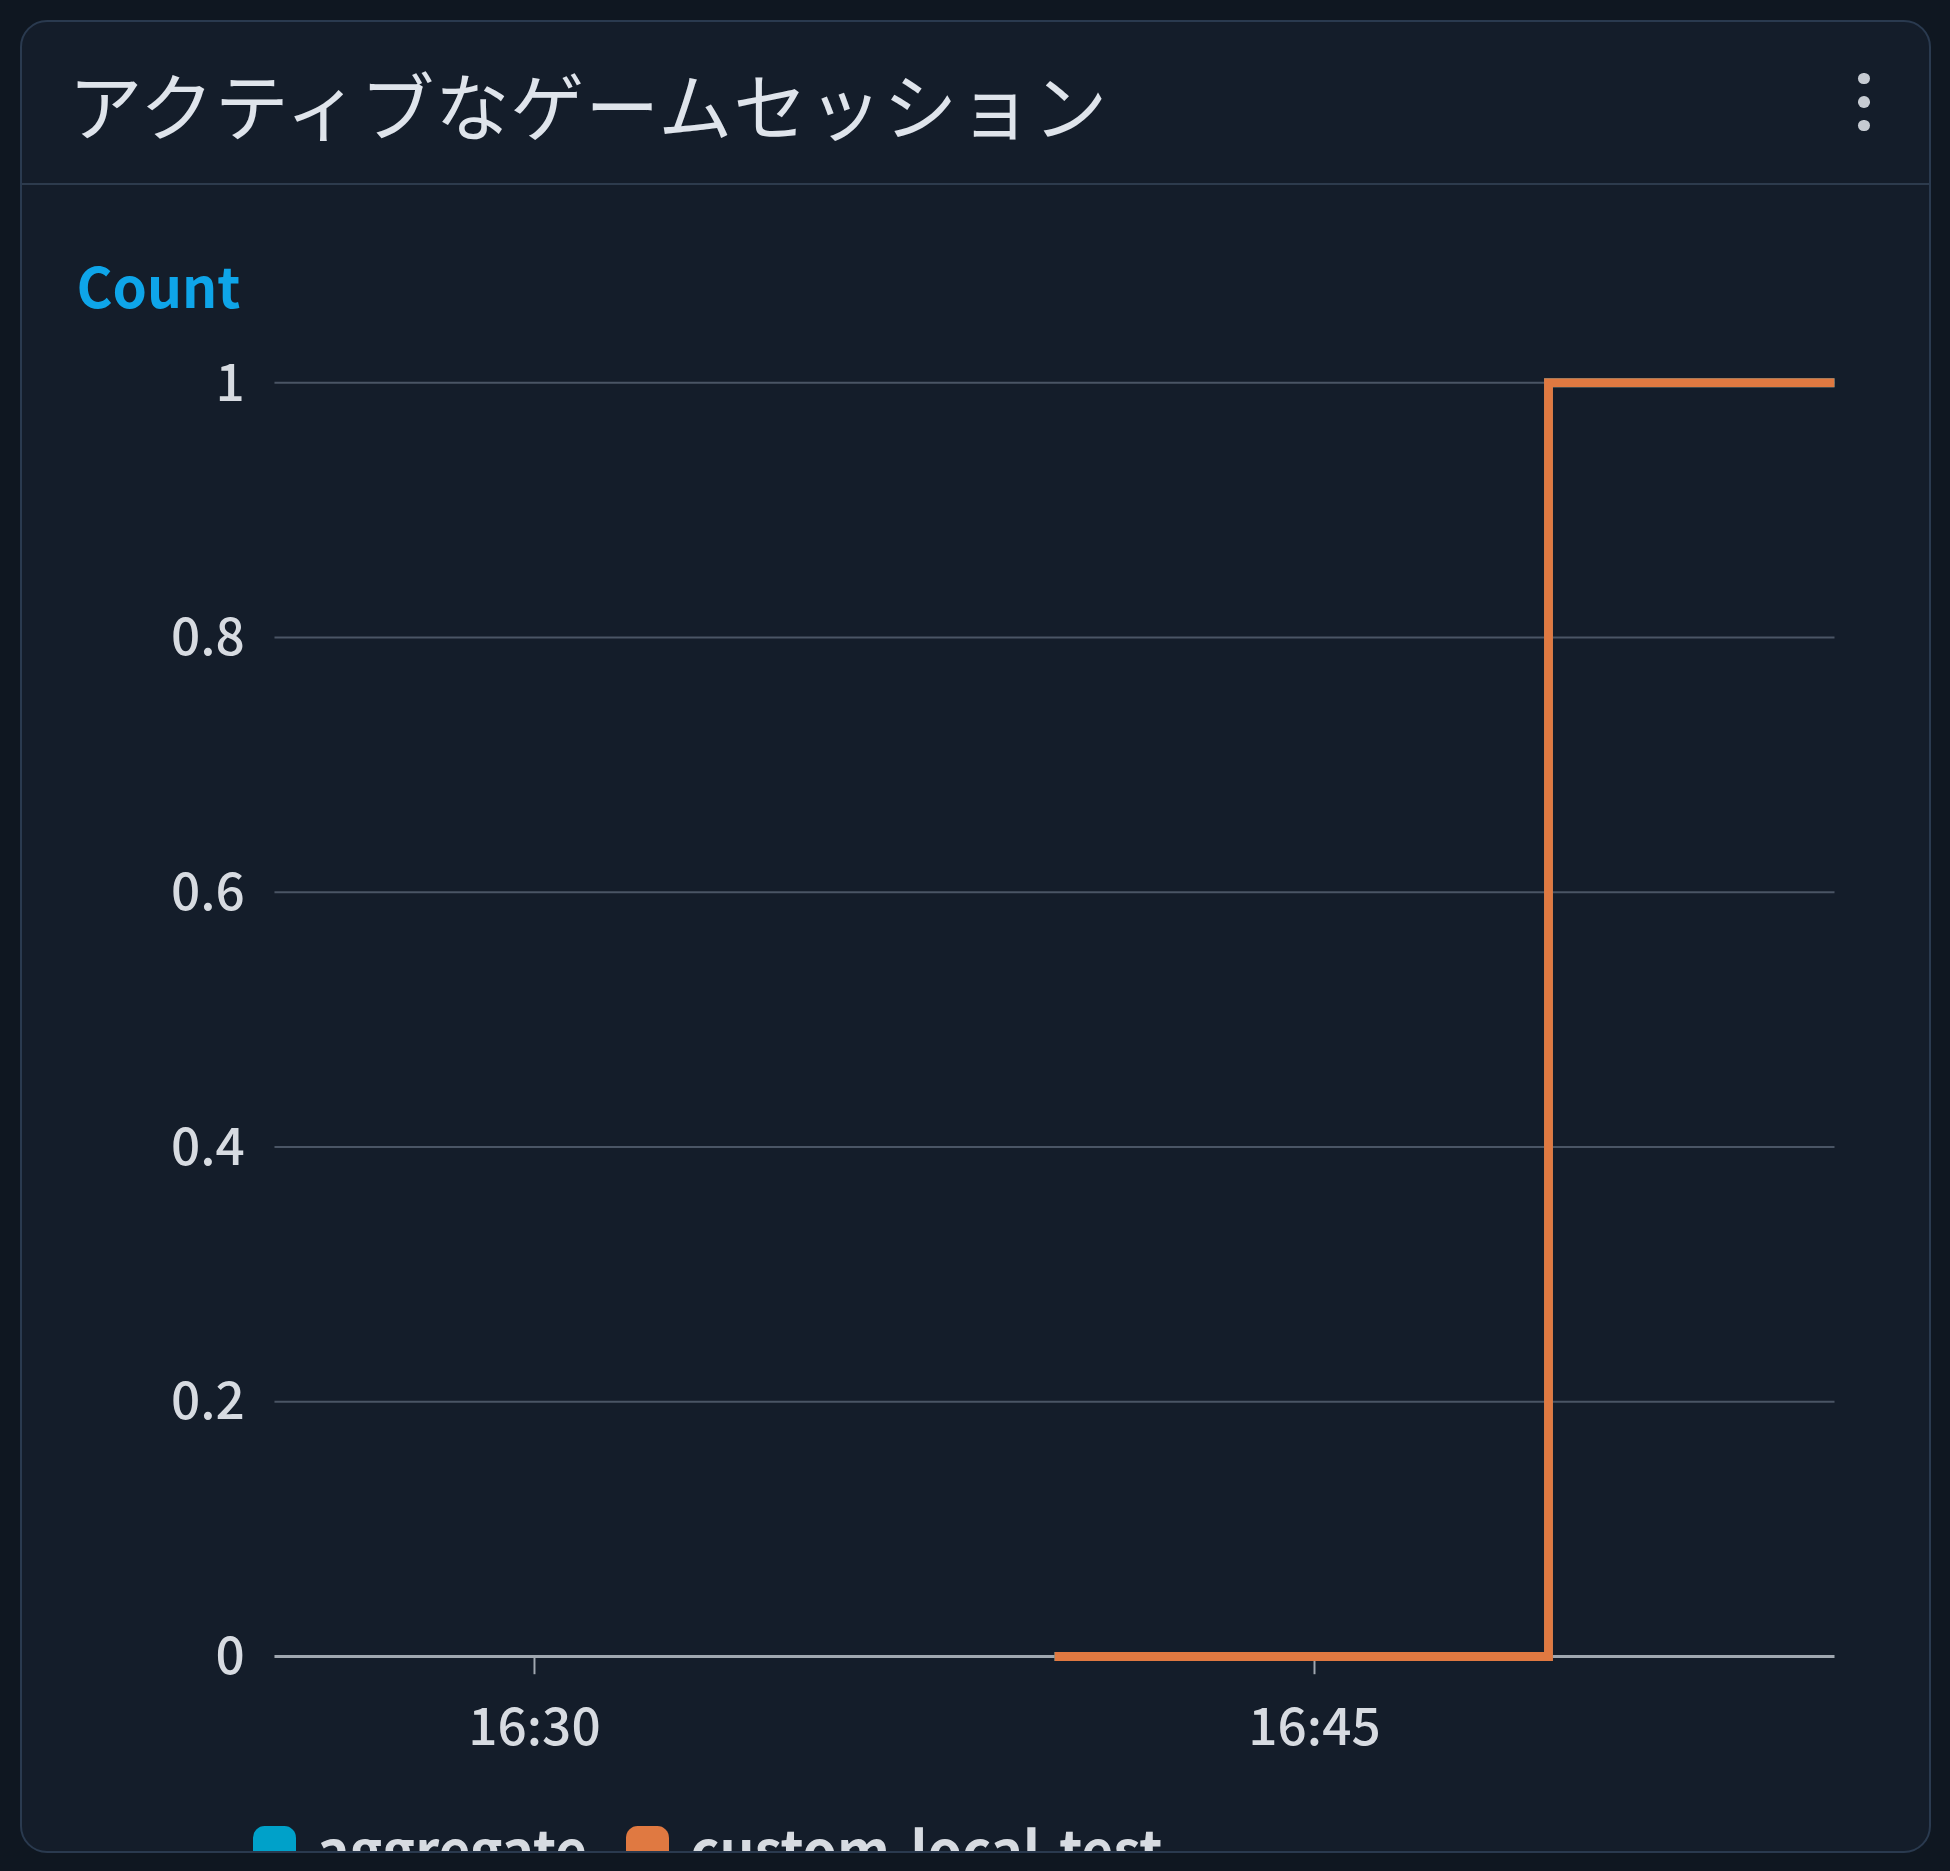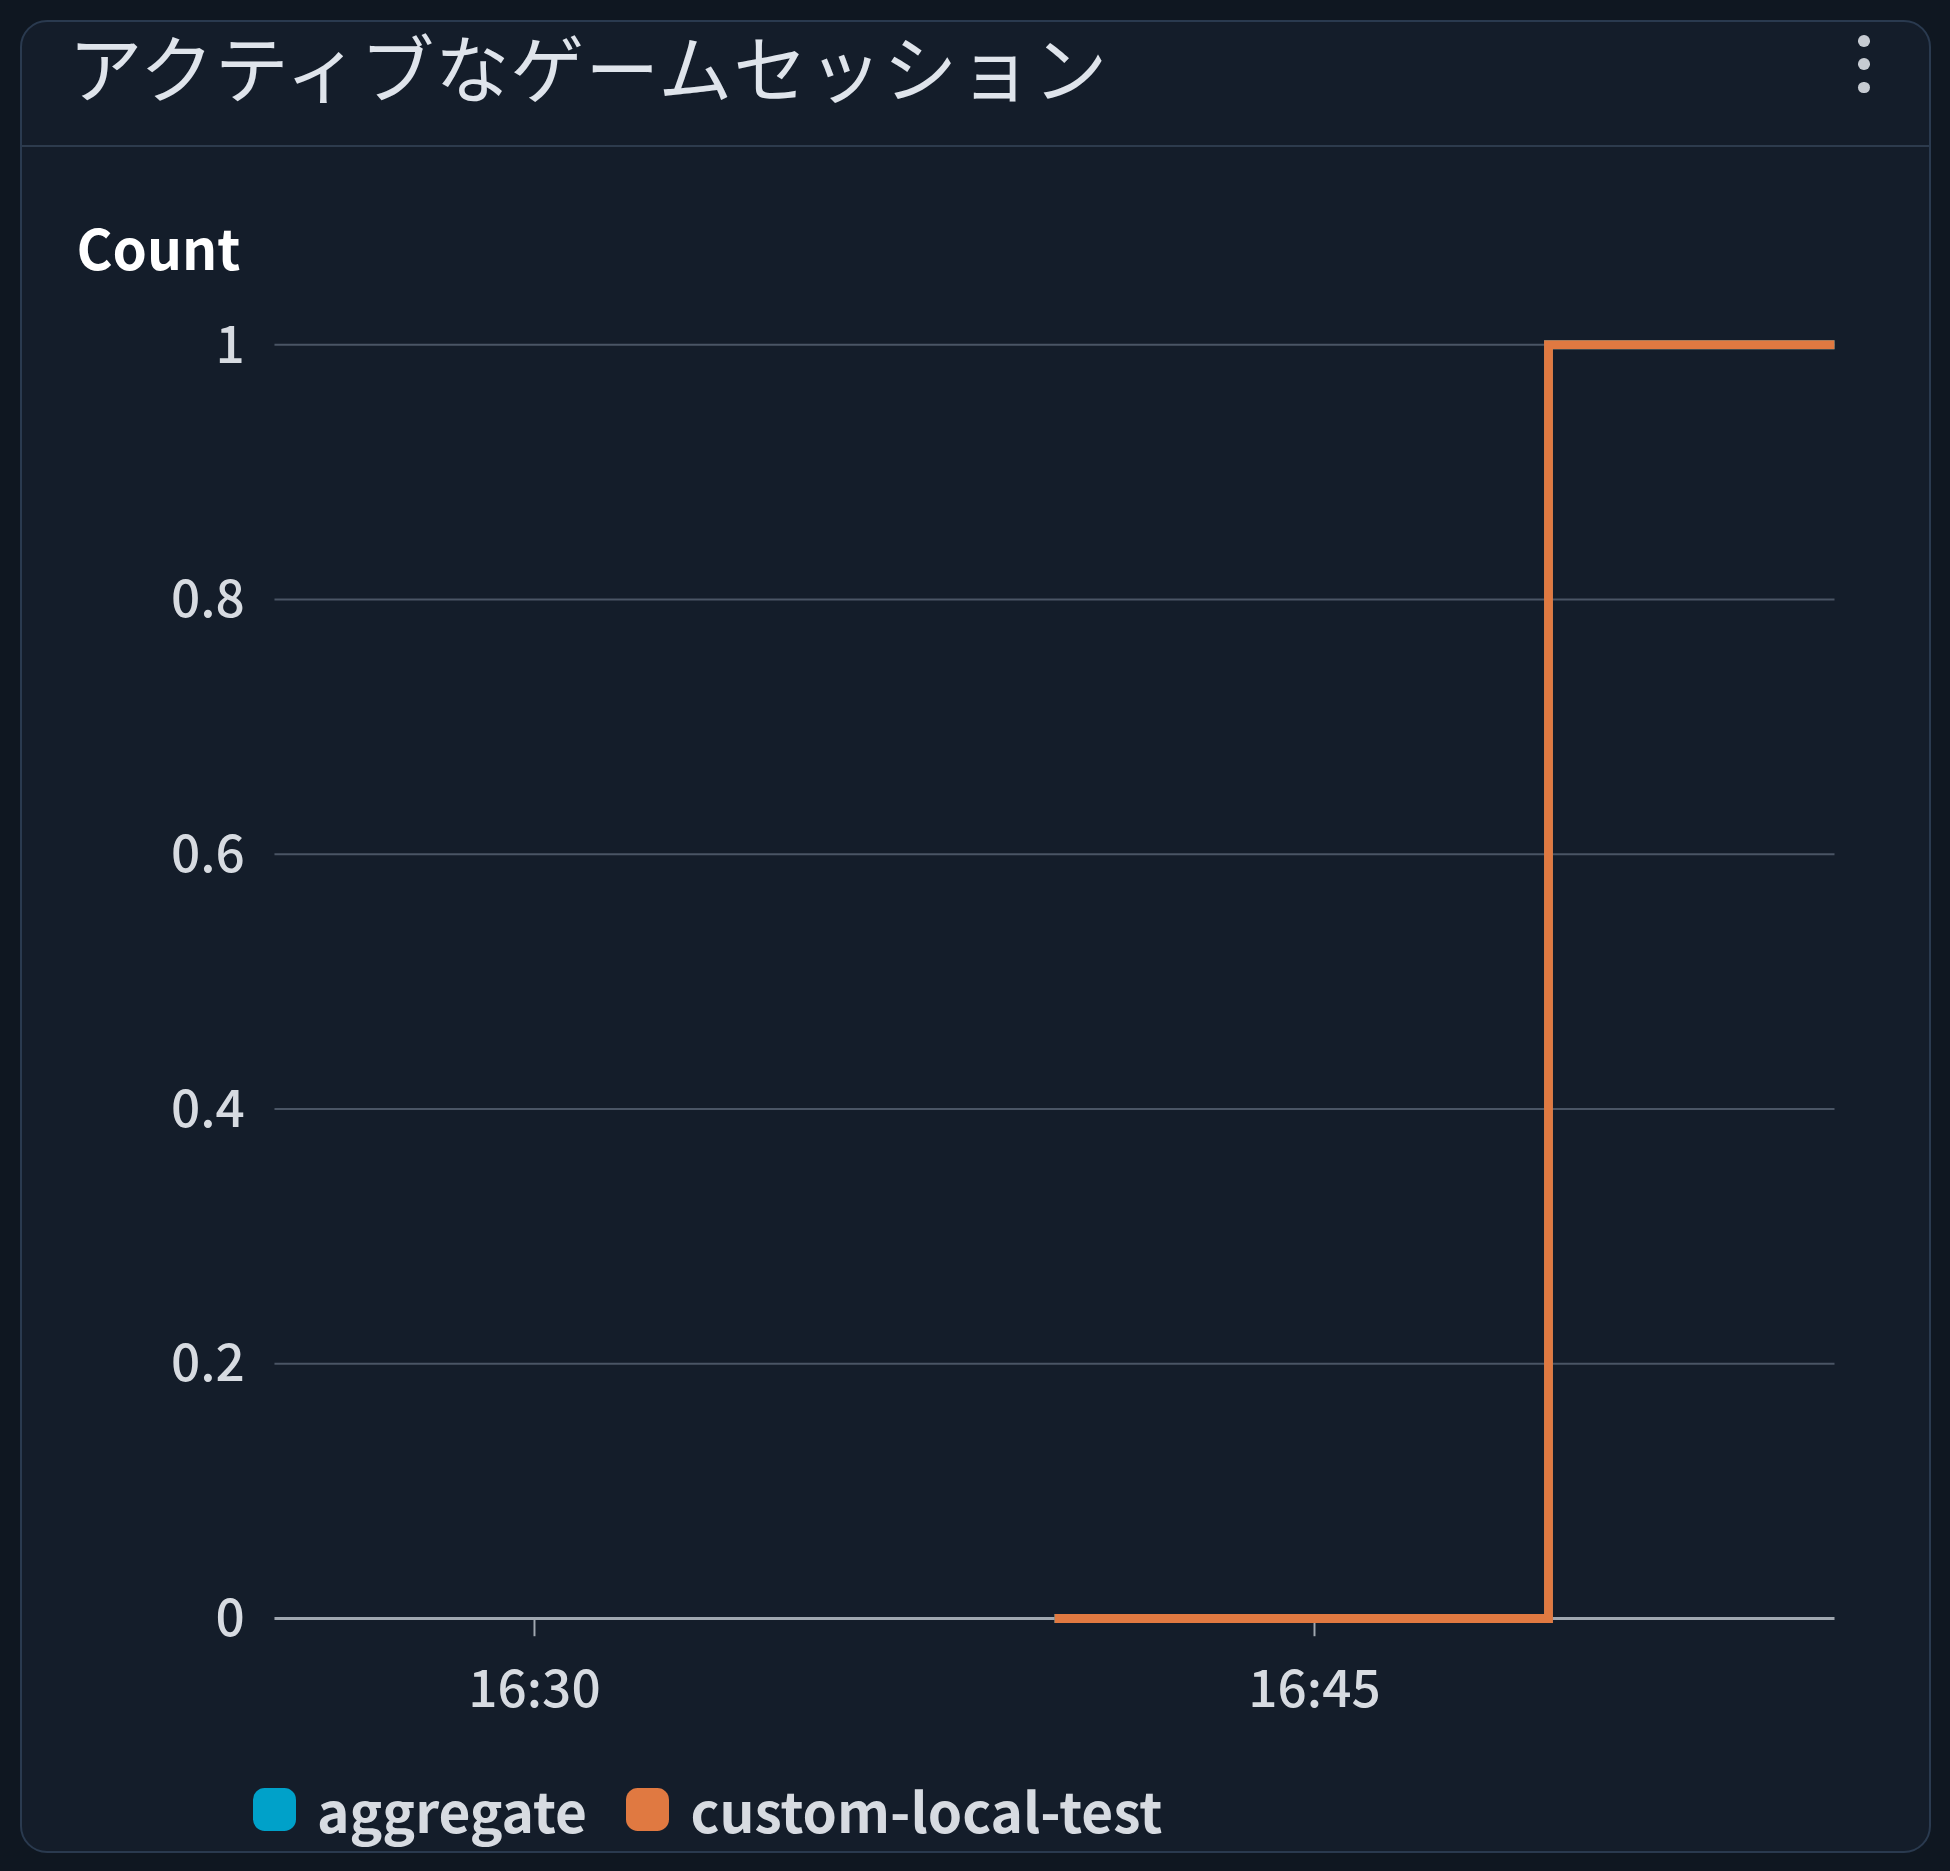--- a/index.html
+++ b/index.html
@@ -12,21 +12,20 @@
     }
     .card {
       background: #141d2a;
       border: 2.9px solid #2a3a4f;
       border-radius: 27px;
       width: 100%;
       height: 100%;
       display: flex;
       flex-direction: column;
       overflow: hidden;
-      justify-content: center;
     }
     .card-header {
       display: flex;
       align-items: center;
       justify-content: space-between;
       padding: 27px 47px 27px 47px;
       border-bottom: 2px solid #2d3b4d;
     }
     .card-title {
       color: #dfe4eb;
@@ -51,21 +50,21 @@
       border-radius: 50%;
       background: #c6cbd2;
     }
     .card-body {
       flex: 1;
       padding: 59px 55px 39px 55px;
       display: flex;
       flex-direction: column;
     }
     .y-axis-label {
-      color: #ffffff;
+      color: #0ea5e9;
       font-size: 55px;
       font-weight: 600;
       margin-bottom: 39px;
     }
     .plot-wrap {
       flex: 1;
       position: relative;
       display: flex;
       flex-direction: column;
     }

